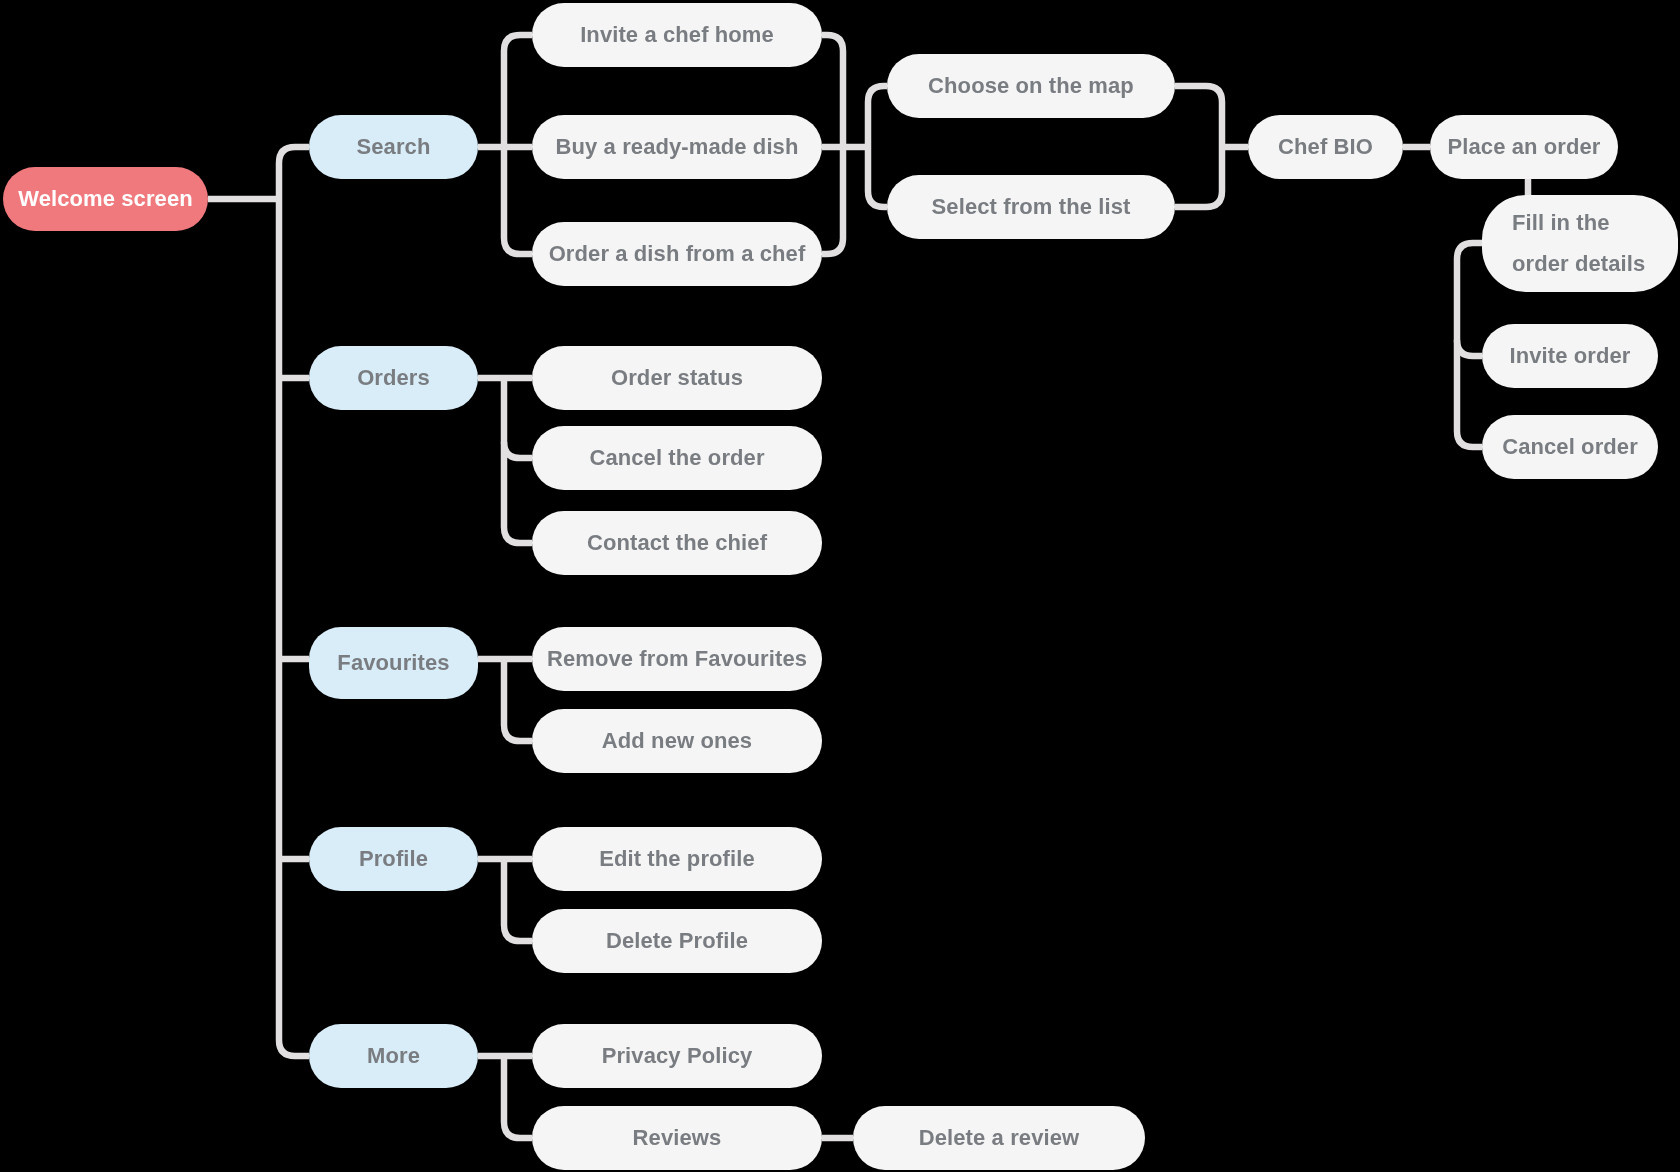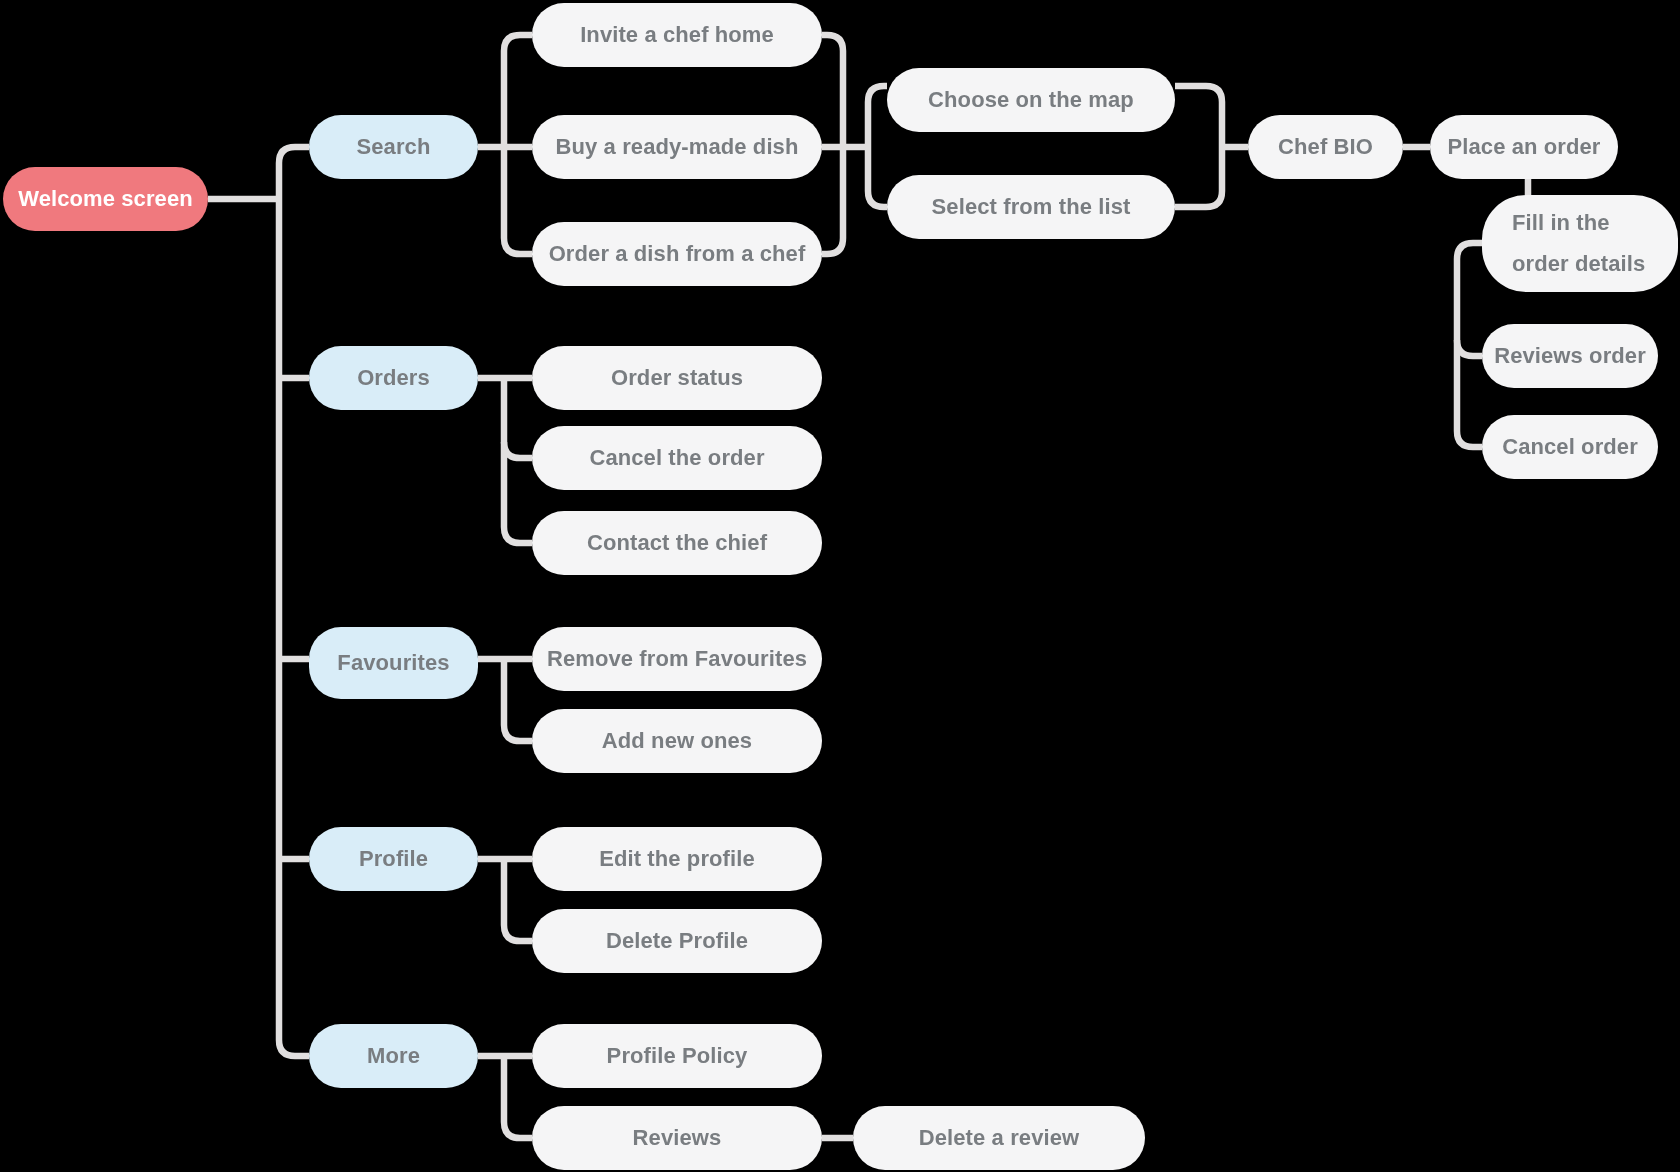--- a/index.html
+++ b/index.html
@@ -108,37 +108,37 @@
       </div>
       <div class="node leaf" style="left: 532px; top: 3px; width: 290px; height: 64px;">
         <span>Invite a chef home</span>
       </div>
       <div class="node leaf" style="left: 532px; top: 115px; width: 290px; height: 64px;">
         <span>Buy a ready-made dish</span>
       </div>
       <div class="node leaf" style="left: 532px; top: 222px; width: 290px; height: 64px;">
         <span>Order a dish from a chef</span>
       </div>
-      <div class="node leaf" style="left: 887px; top: 68px; width: 288px; height: 64px;">
+      <div class="node leaf" style="left: 887px; top: 54px; width: 288px; height: 64px;">
         <span>Choose on the map</span>
       </div>
       <div class="node leaf" style="left: 887px; top: 175px; width: 288px; height: 64px; text-align: center;">
         <span>Select from the list</span>
       </div>
       <div class="node leaf" style="left: 1248px; top: 115px; width: 155px; height: 64px;">
         <span>Chef BIO</span>
       </div>
       <div class="node leaf" style="left: 1430px; top: 115px; width: 188px; height: 64px;">
         <span>Place an order</span>
       </div>
       <div class="node leaf multiline" style="left: 1482px; top: 195px; width: 196px; height: 97px;">
         <span>Fill in the order details</span>
       </div>
       <div class="node leaf" style="left: 1482px; top: 324px; width: 176px; height: 64px;">
-        <span>Reviews order</span>
+        <span>Invite order</span>
       </div>
       <div class="node leaf" style="left: 1482px; top: 415px; width: 176px; height: 64px;">
         <span>Cancel order</span>
       </div>
       <div class="node category" style="left: 309px; top: 346px; width: 169px; height: 64px;">
         <span>Orders</span>
       </div>
       <div class="node leaf" style="left: 532px; top: 346px; width: 290px; height: 64px;">
         <span>Order status</span>
       </div>
@@ -163,21 +163,21 @@
       <div class="node leaf" style="left: 532px; top: 827px; width: 290px; height: 64px;">
         <span>Edit the profile</span>
       </div>
       <div class="node leaf" style="left: 532px; top: 909px; width: 290px; height: 64px;">
         <span>Delete Profile</span>
       </div>
       <div class="node category" style="left: 309px; top: 1024px; width: 169px; height: 64px;">
         <span>More</span>
       </div>
       <div class="node leaf" style="left: 532px; top: 1024px; width: 290px; height: 64px;">
-        <span>Profile Policy</span>
+        <span>Privacy Policy</span>
       </div>
       <div class="node leaf" style="left: 532px; top: 1106px; width: 290px; height: 64px;">
         <span>Reviews</span>
       </div>
       <div class="node leaf" style="left: 853px; top: 1106px; width: 292px; height: 64px;">
         <span>Delete a review</span>
       </div>
     </div>
 </div>
 

